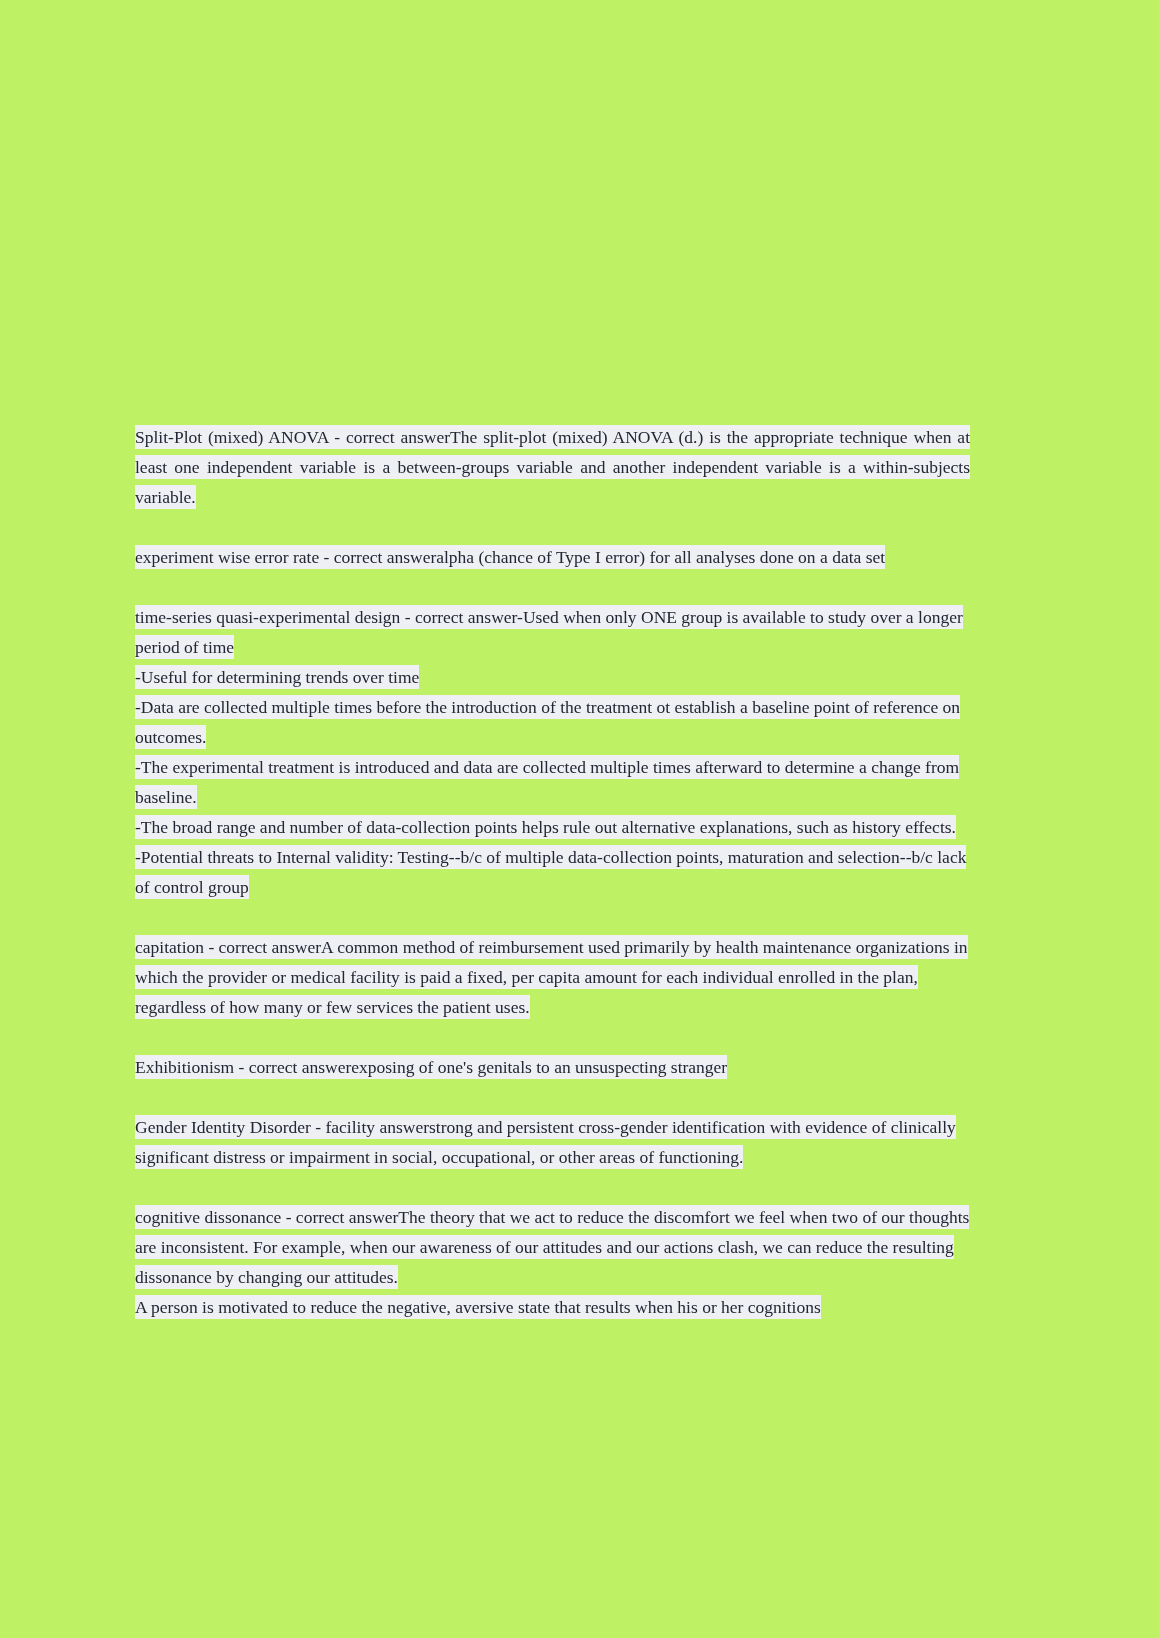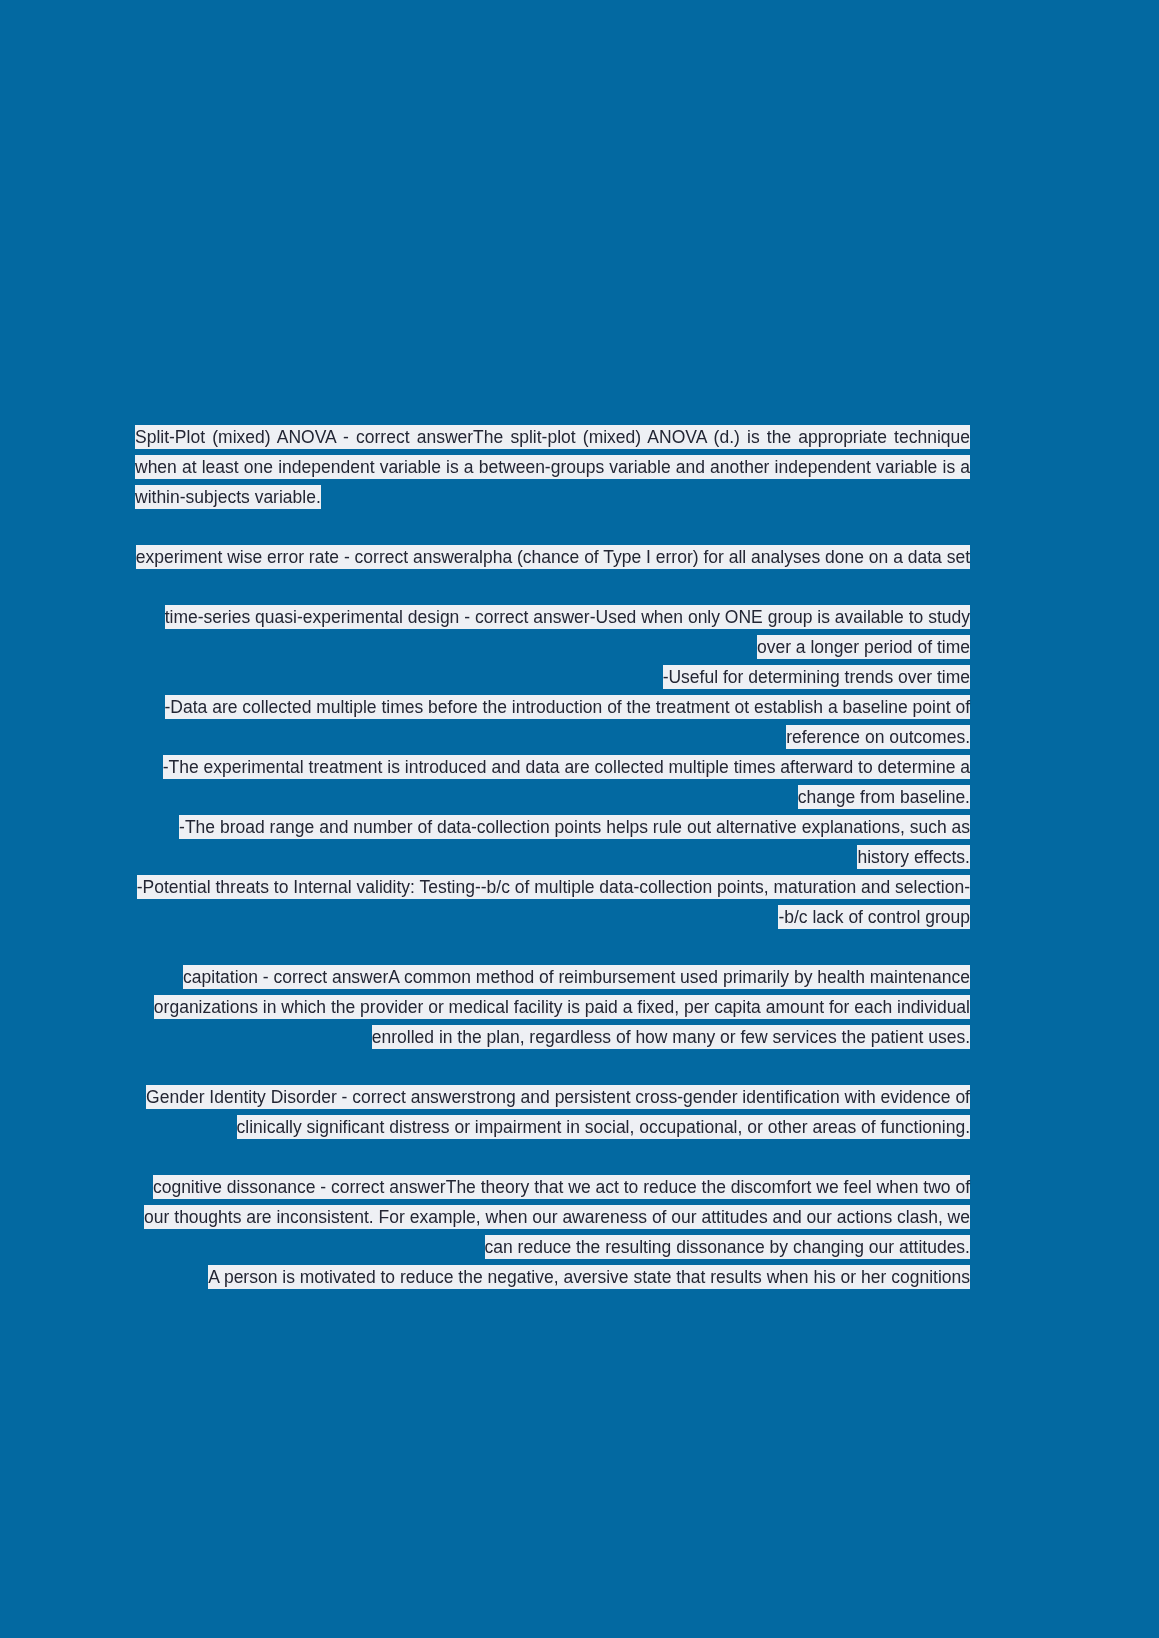--- a/index.html
+++ b/index.html
@@ -4,36 +4,36 @@
 <style>
   html, body {
     margin: 0;
     padding: 0;
     background: #ffffff;
   }
   .page {
     position: relative;
     width: 1159px;
     height: 1638px;
-    background: #0369a1;
+    background: #bef264;
     overflow: hidden;
-    font-family: Liberation Sans, sans-serif;
+    font-family: Liberation Serif, serif;
   }
   .content {
     position: absolute;
     top: 422px;
     left: 135px;
     width: 835px;
   }
   .para {
     margin: 0 0 30px 0;
     font-size: 17.5px;
     line-height: 30px;
     color: #232634;
-    text-align: right;
+    text-align: left;
   }
   .para.justify {
     text-align: justify;
   }
   .para .hl {
     background: #eef0f4;
     white-space: pre-line;
     padding: 2px 0;
     box-decoration-break: clone;
     -webkit-box-decoration-break: clone;
@@ -52,20 +52,21 @@
     <p class="para"><span class="hl">time-series quasi-experimental design - correct answer-Used when only ONE group is available to study over a longer period of time
 -Useful for determining trends over time
 -Data are collected multiple times before the introduction of the treatment ot establish a baseline point of reference on outcomes.
 -The experimental treatment is introduced and data are collected multiple times afterward to determine a change from baseline.
 -The broad range and number of data-collection points helps rule out alternative explanations, such as history effects.
 -Potential threats to Internal validity: Testing--b/c of multiple data-collection points, maturation and selection--b/c lack of control group</span></p>
 
     <p class="para"><span class="hl">capitation - correct answerA common method of reimbursement used primarily by health maintenance organizations in which the provider or medical facility is paid a fixed, per capita amount for each individual enrolled in the plan, regardless of how many or few services the patient uses.</span></p>
 
 
+    <p class="para"><span class="hl">Exhibitionism - correct answerexposing of one's genitals to an unsuspecting stranger</span></p>
 
-    <p class="para"><span class="hl">Gender Identity Disorder - correct answerstrong and persistent cross-gender identification with evidence of clinically significant distress or impairment in social, occupational, or other areas of functioning.</span></p>
+    <p class="para"><span class="hl">Gender Identity Disorder - facility answerstrong and persistent cross-gender identification with evidence of clinically significant distress or impairment in social, occupational, or other areas of functioning.</span></p>
 
     <p class="para"><span class="hl">cognitive dissonance - correct answerThe theory that we act to reduce the discomfort we feel when two of our thoughts are inconsistent. For example, when our awareness of our attitudes and our actions clash, we can reduce the resulting dissonance by changing our attitudes.
  A person is motivated to reduce the negative, aversive state that results when his or her cognitions</span></p>
 
   </div>
 </div>
 
 </body></html>

